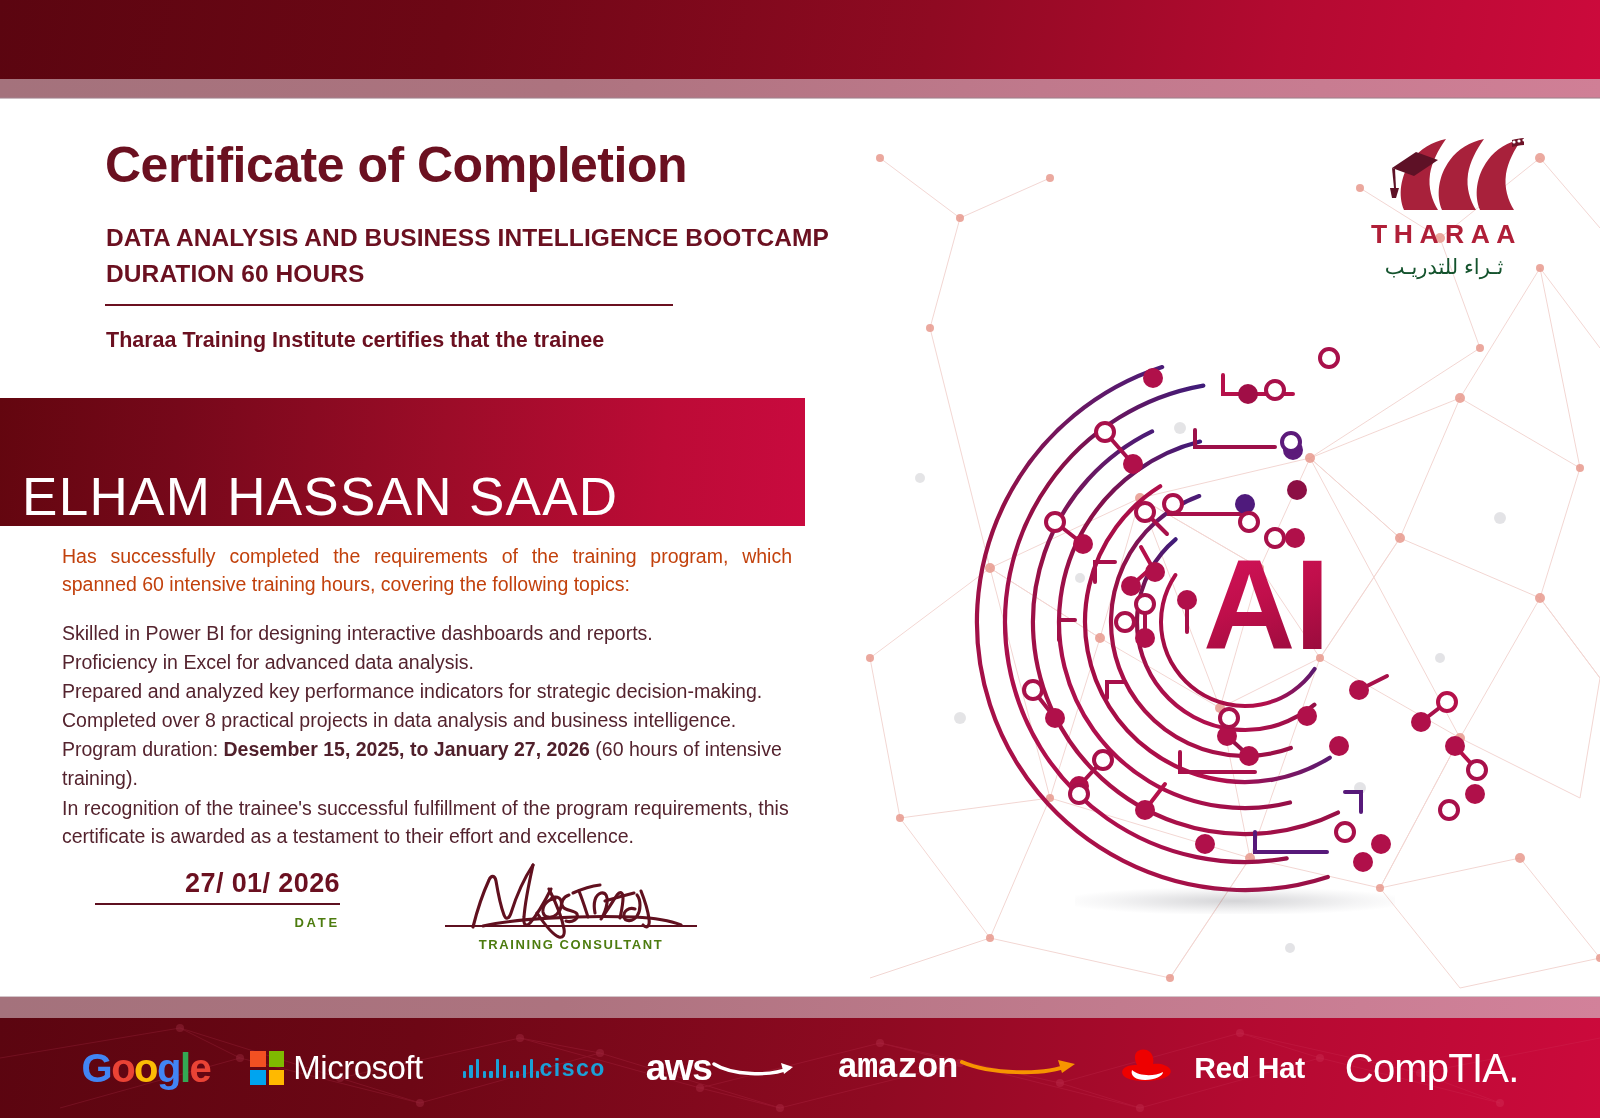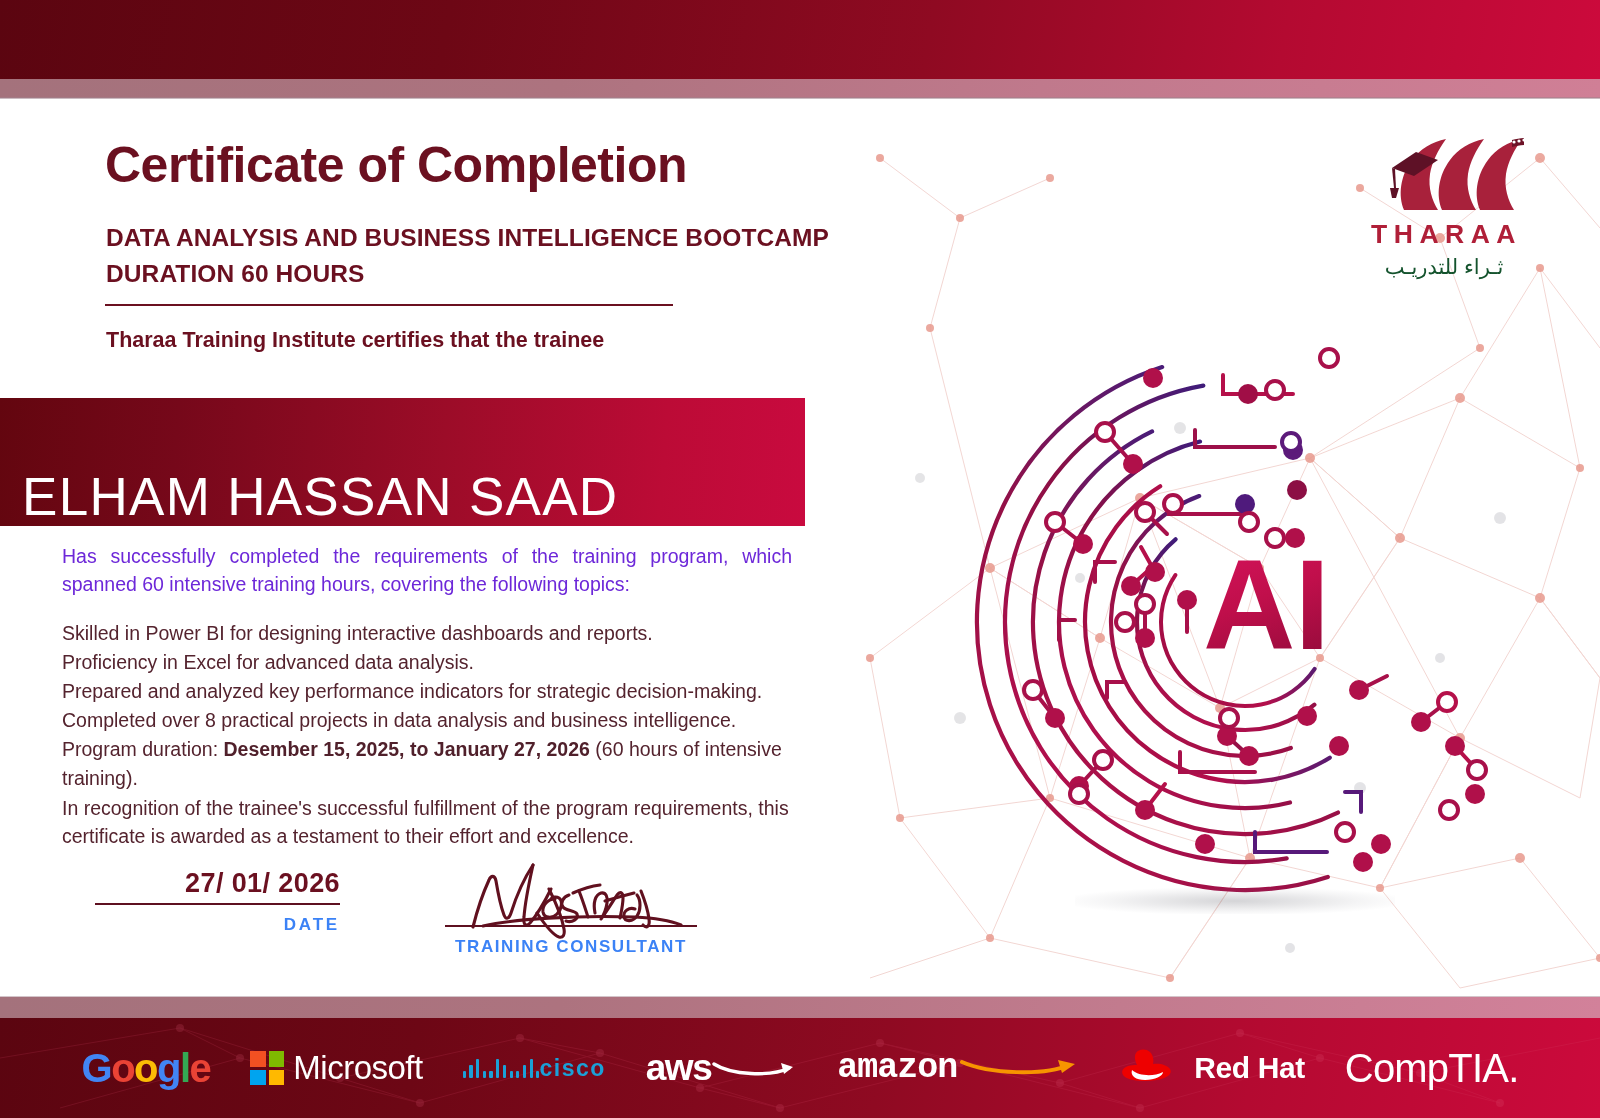--- a/index.html
+++ b/index.html
@@ -127,21 +127,21 @@
     margin-top: 34px;
   }
 
   
   .body-intro {
     position: absolute;
     left: 62px; top: 543px;
     width: 730px;
     font-size: 19.5px;
     line-height: 1.42;
-    color: #6d28d9;
+    color: #c2410c;
     text-align: justify;
     text-justify: inter-word;
   }
   .topics {
     position: absolute;
     left: 62px; top: 619px;
     width: 760px;
     font-size: 19.5px;
     line-height: 1.49;
     color: #54232e;
@@ -169,23 +169,23 @@
     color: #6b1020;
     letter-spacing: 0.4px;
     padding-bottom: 4px;
   }
   .sig-line {
     height: 2px;
     background: #5e1020;
     margin: 0 auto;
   }
   .sig-cap {
-    font-size: 17px;
+    font-size: 13px;
     font-weight: bold;
-    color: #3b82f6;
+    color: #4d7c0f;
     letter-spacing: 2.8px;
     padding-top: 10px;
   }
   .sig-consult {
     position: absolute;
     left: 445px; top: 855px;
     width: 252px;
     text-align: center;
   }
   .sig-consult .sig-mark {

